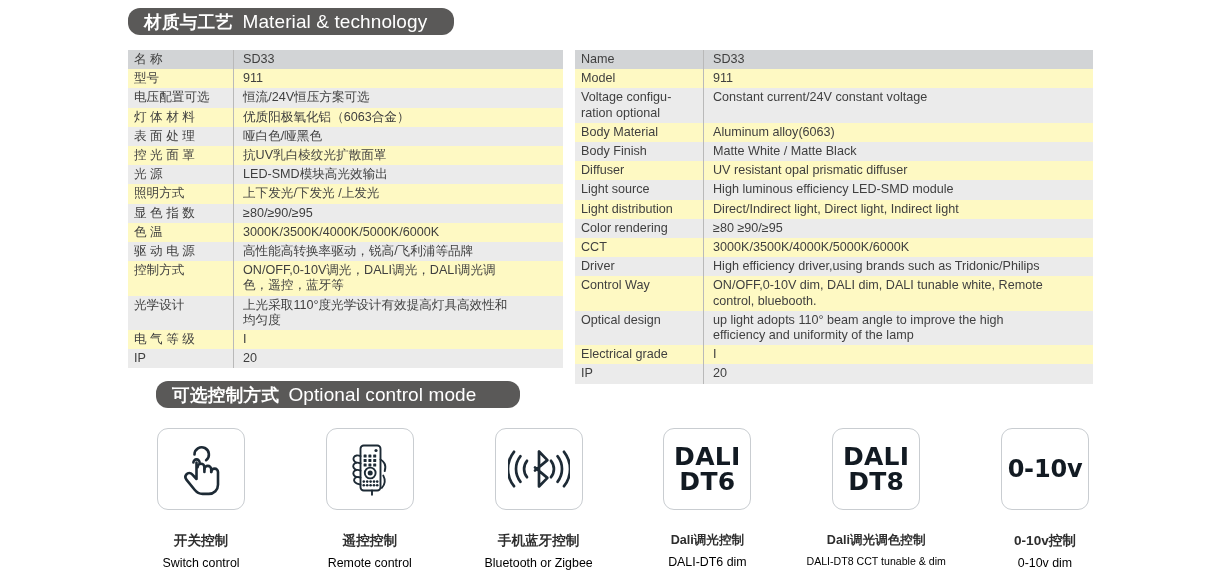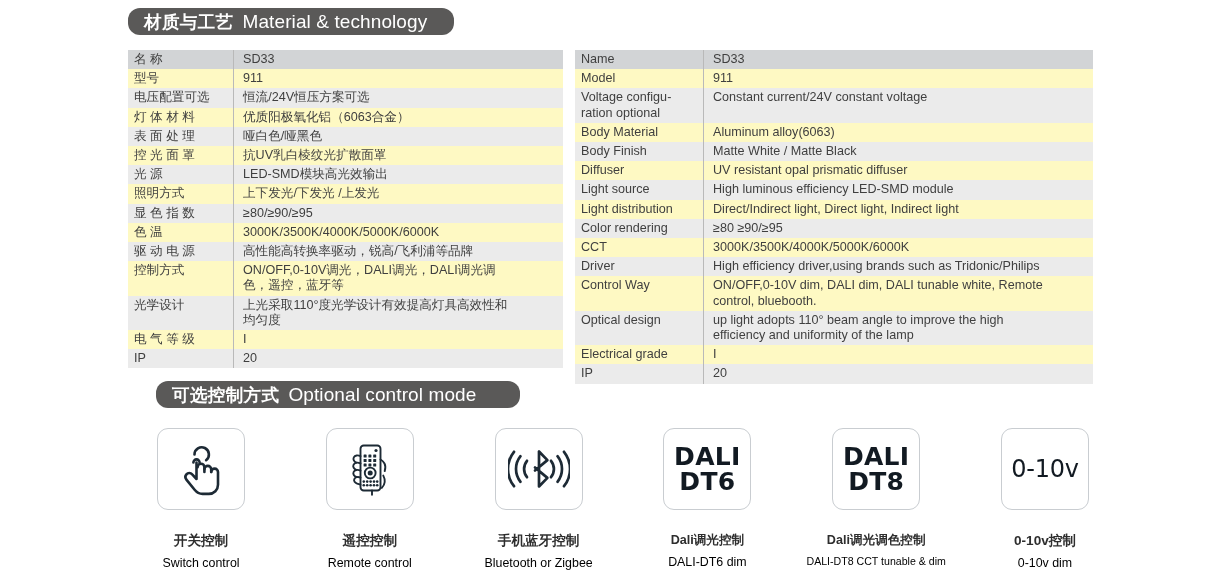--- a/index.html
+++ b/index.html
@@ -107,21 +107,21 @@
     font-family: "DejaVu Sans", sans-serif;
     font-weight: 700;
     font-size: 25px;
     line-height: 25px;
     color: #121a22;
     text-align: center;
     letter-spacing: 0.3px;
   }
   .volt-text {
     font-family: "DejaVu Sans", sans-serif;
-    font-weight: 400;
+    font-weight: 700;
     font-size: 24px;
     line-height: 26px;
     color: #121a22;
     text-align: center;
     letter-spacing: -0.2px;
   }
   .mode-cn {
     margin-top: 22px;
     font-size: 13.6px;
     font-weight: 700;

